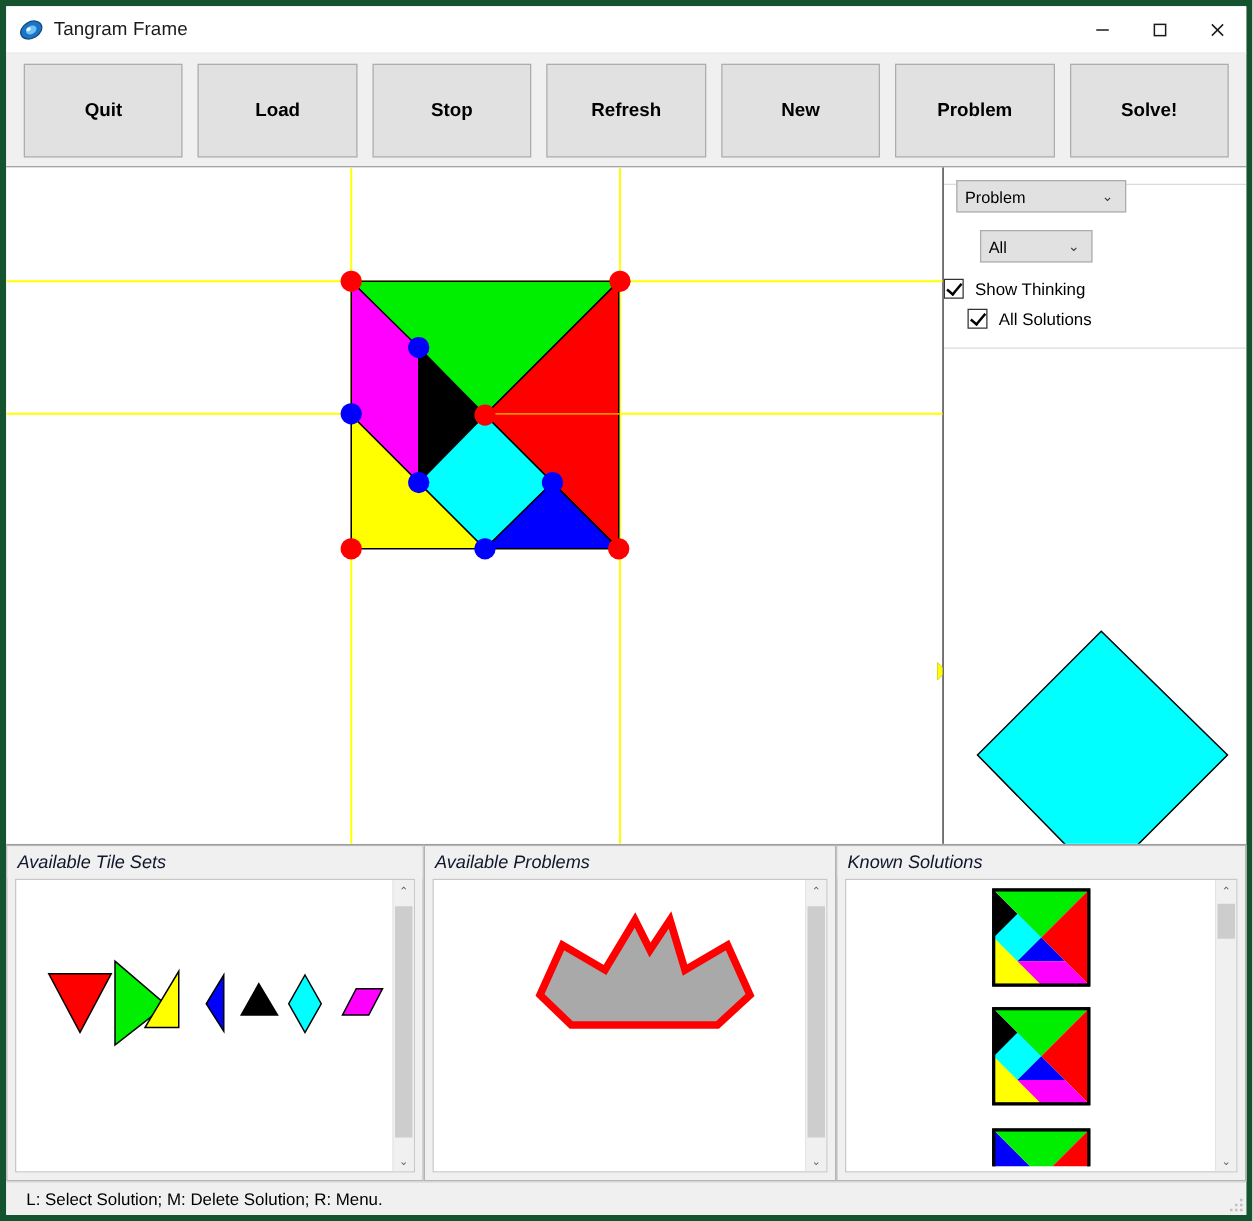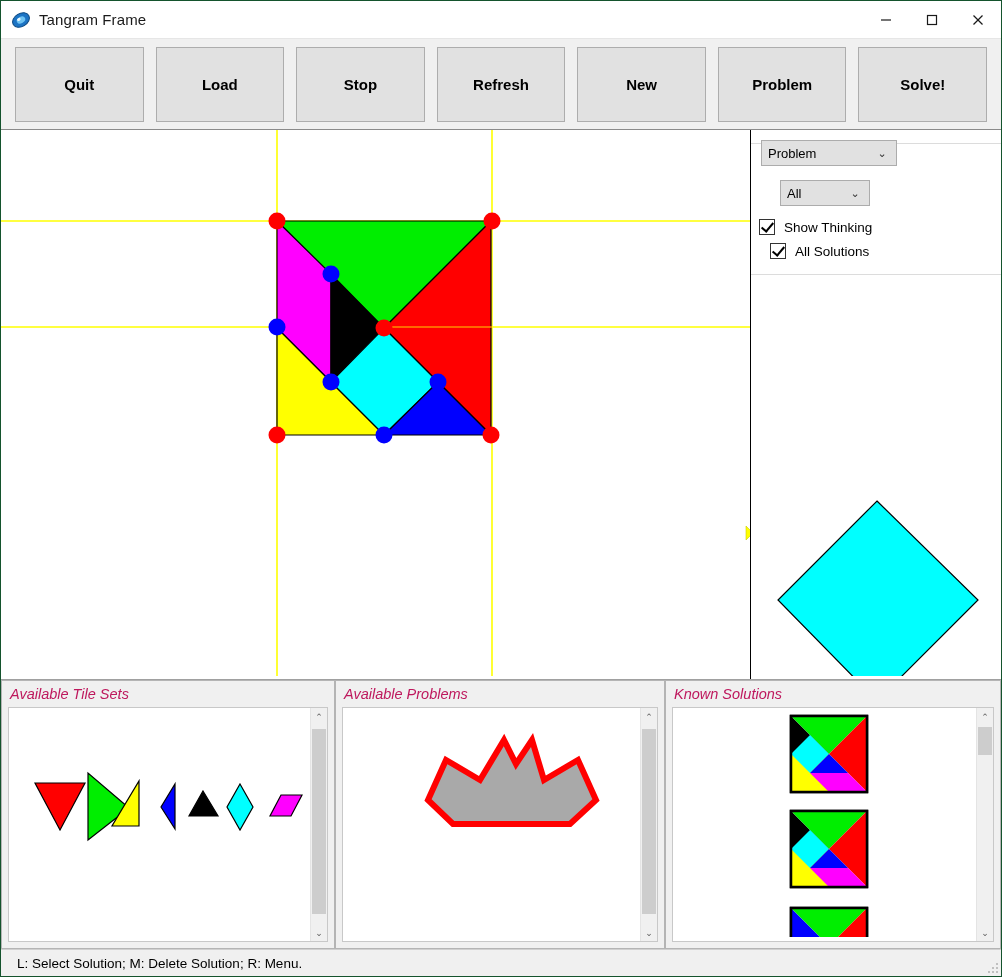--- a/index.html
+++ b/index.html
@@ -7,21 +7,21 @@
   html, body {
     margin: 0; padding: 0;
     width: 1002px; height: 977px;
     font-family: "Liberation Sans", sans-serif;
     background: #ffffff;
     overflow: hidden;
   }
   #app {
     position: relative;
     width: 1002px; height: 977px;
-    border: 1px solid #14532d;
+    border: 5px solid #14532d;
     background: #ffffff;
     display: flex;
     flex-direction: column;
   }
 
   
   .titlebar {
     height: 38px;
     background: #ffffff;
     display: flex;
@@ -163,21 +163,21 @@
     display: flex;
     flex-direction: column;
     min-width: 0;
   }
   .panel-1 { flex: 0 0 334px; }
   .panel-2 { flex: 0 0 330px; }
   .panel-3 { flex: 1 1 auto; }
   .panel-title {
     font-size: 14.5px;
     font-style: italic;
-    color: #be185d;
+    color: #0f172a;
     padding: 5px 0 5px 8px;
     flex: 0 0 auto;
     background: #f0f0f0;
   }
   .panel-body {
     flex: 1 1 auto;
     margin: 0 6px 6px 6px;
     background: #ffffff;
     border: 1px solid #c8c8c8;
     display: flex;
@@ -330,21 +330,21 @@
       <div class="combo" style="left:10px; top:10px; width:136px;">
         <span class="cb-label">Problem</span>
         <span class="cb-arrow">⌄</span>
       </div>
 
       <div class="combo" style="left:29px; top:50px; width:90px;">
         <span class="cb-label">All</span>
         <span class="cb-arrow">⌄</span>
       </div>
 
-      <div class="chk-row" style="left:8px; top:89px;">
+      <div class="chk-row" style="left:0; top:89px;">
         <span class="chk-box checked"></span>
         <span>Show Thinking</span>
       </div>
 
       <div class="chk-row" style="left:19px; top:113px;">
         <span class="chk-box checked"></span>
         <span>All Solutions</span>
       </div>
 
       <div class="preview-area">

